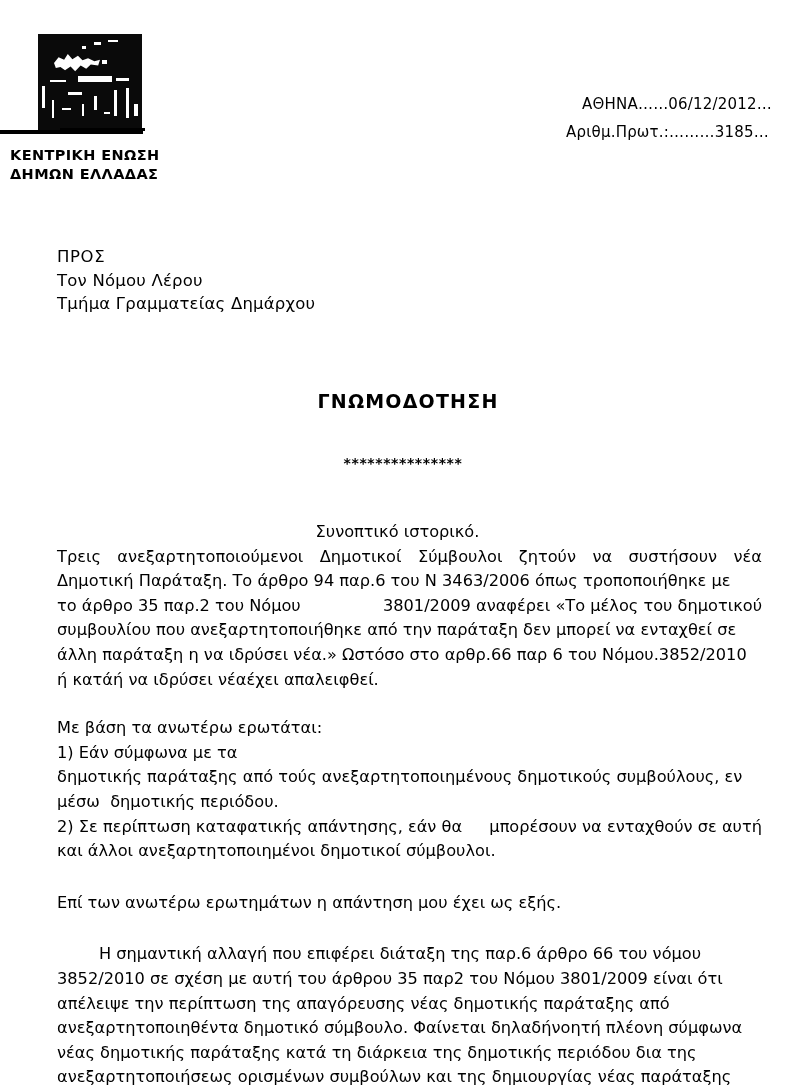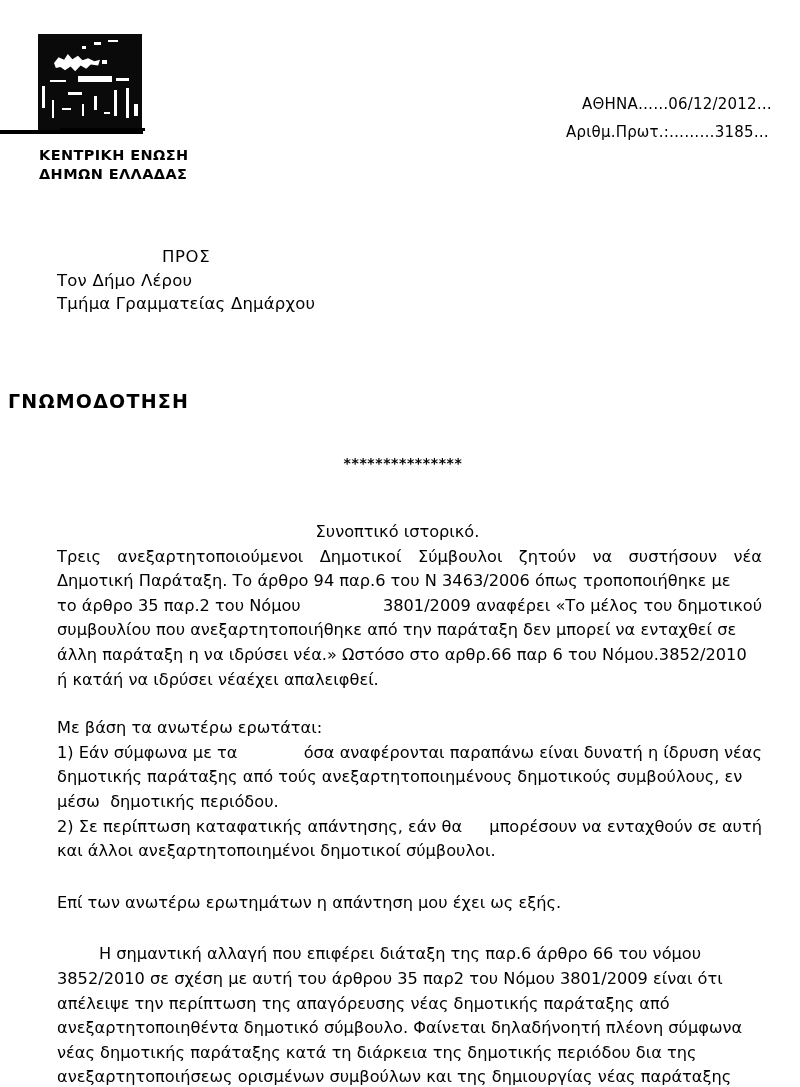--- a/index.html
+++ b/index.html
@@ -77,21 +77,20 @@
   .org-name {
     position: absolute;
     left: 10px;
     top: 146px;
     width: 230px;
     font-family: "DejaVu Sans", sans-serif;
     font-size: 14.5px;
     font-weight: 700;
     line-height: 19px;
     letter-spacing: 0.4px;
-    margin-left: 29px;
   }
   .org-name div { white-space: nowrap; }
 
   
   .meta-block {
     position: absolute;
     right: 28px;
     top: 90px;
     text-align: left;
     font-size: 15px;
@@ -105,33 +104,33 @@
   
   .recipient {
     position: absolute;
     left: 57px;
     top: 245px;
     font-size: 16.5px;
     line-height: 23.5px;
     letter-spacing: 0.2px;
   }
   .recipient div { white-space: nowrap; }
-  .recipient .r-head { letter-spacing: 0.6px; text-align: center; }
+  .recipient .r-head { letter-spacing: 0.6px; }
 
   
   .doc-title {
     position: absolute;
     left: 0;
     right: 0;
     top: 390px;
-    text-align: left;
+    text-align: center;
     font-size: 19px;
     font-weight: 700;
     letter-spacing: 1.2px;
-    padding-left: 8px;
+    padding-left: 16px;
   }
   .asterisks {
     position: absolute;
     left: 0;
     right: 0;
     top: 455px;
     text-align: center;
     font-size: 14px;
     font-weight: 700;
     letter-spacing: 0.6px;
@@ -199,21 +198,21 @@
     </div>
   </div>
 
   <div class="meta-block">
     <div class="meta-line-1">ΑΘΗΝΑ……06/12/2012…</div>
     <div class="meta-line-2">Αριθμ.Πρωτ.:………3185…</div>
   </div>
 
   <div class="recipient">
     <div class="r-head">ΠΡΟΣ</div>
-    <div>Τον Δήμο Λέρου</div>
+    <div>Τον Νόμου Λέρου</div>
     <div>Τμήμα Γραμματείας Δημάρχου</div>
   </div>
 
   <div class="doc-title">ΓΝΩΜΟΔΟΤΗΣΗ</div>
   <div class="asterisks">***************</div>
 
   <div class="body-area">
 
     <div class="center-line">Συνοπτικό ιστορικό.</div>
 
@@ -246,21 +245,20 @@
       </div>
     </div>
 
     <div class="gap-md"></div>
 
     <div class="bold">Με βάση τα ανωτέρω ερωτάται:</div>
 
     <div>
       <div class="jline">
         <span>1) Εάν σύμφωνα με τα</span>
-        <span>όσα αναφέρονται παραπάνω είναι δυνατή η ίδρυση νέας</span>
       </div>
       <div class="jline last">
         <span>δημοτικής παράταξης από τούς ανεξαρτητοποιημένους δημοτικούς συμβούλους, εν</span>
       </div>
       <div class="jline last">
         <span>μέσω</span>&nbsp;&nbsp;<span>δημοτικής</span>&nbsp;<span>περιόδου.</span>
       </div>
     </div>
 
     <div>

